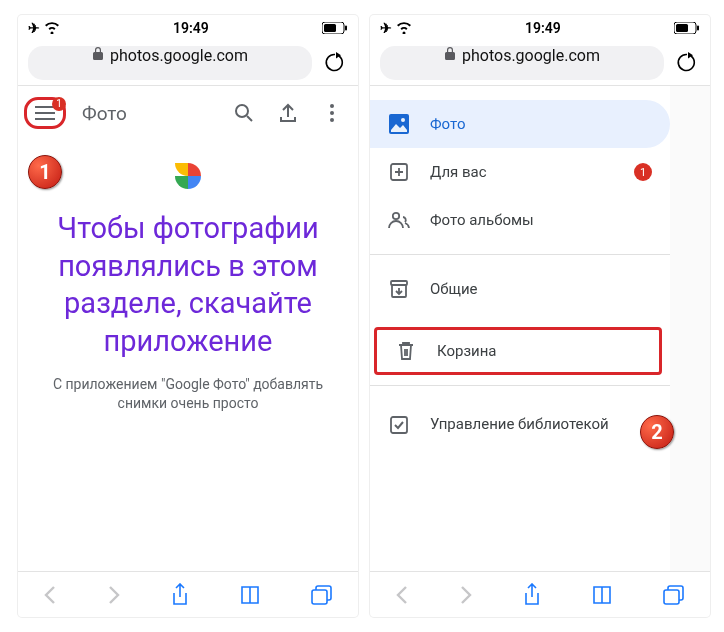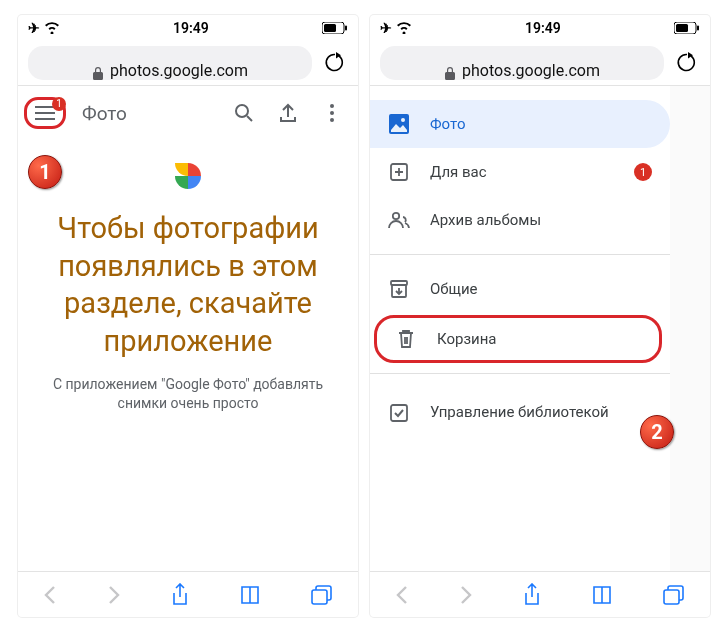--- a/index.html
+++ b/index.html
@@ -3,33 +3,33 @@
 <meta charset="utf-8">
 <style>
   * { box-sizing: border-box; margin: 0; padding: 0; }
   body { background: #fff; font-family: -apple-system, Roboto, Arial, sans-serif; width: 724px; height: 632px; position: relative; }
   .phone { position: absolute; width: 340px; height: 602px; top: 15px; background:#fff; border-radius: 4px; box-shadow: 0 0 0 1px #eee; overflow:hidden; }
   .phone.left { left: 18px; }
   .phone.right { left: 370px; }
   .status-bar { height: 26px; display:flex; align-items:center; justify-content:space-between; padding: 0 10px; font-size:14px; font-weight:600; color:#000; }
   .status-left, .status-right { display:flex; align-items:center; gap:4px; }
   .url-row { height: 44px; display:flex; align-items:center; padding:0 10px; gap:8px; }
-  .url-box { flex:1; background:#f1f1f3; border-radius:15px; height:34px; display:flex; align-items:flex-end; justify-content:center; gap:6px; font-size:16px; color:#111; }
+  .url-box { flex:1; background:#f1f1f3; border-radius:15px; height:34px; display:flex; align-items:flex-start; justify-content:center; gap:6px; font-size:16px; color:#111; }
   .reload { width:28px; display:flex; justify-content:center; color:#000; }
   .sep { height:1px; background:#e3e3e3; }
   .app-bar { height:54px; display:flex; align-items:center; padding:0 12px; gap:16px; color:#5f6368; }
   .app-title { font-size:19px; color:#5f6368; flex:1; }
   .icon-btn { width:28px; height:28px; display:flex; align-items:center; justify-content:center; }
   .hamburger-wrap { position:relative; }
   .badge { position:absolute; top:-3px; right:-3px; background:#d93025; color:#fff; width:14px; height:14px; font-size:10px; border-radius:50%; display:flex; align-items:center; justify-content:center; line-height:1; }
   .callout-box { border:3px solid #d9262a; border-radius:14px; }
   .callout-num { width:34px; height:34px; border-radius:50%; background:radial-gradient(circle at 30% 30%, #ff6a4a, #c21a12); color:#fff; font-weight:700; font-size:20px; display:flex; align-items:center; justify-content:center; box-shadow: 1px 1px 2px rgba(0,0,0,.4); border:1px solid #8a120a; }
   .content { padding: 8px 20px 0; text-align:center; }
   .g-logo { width:64px; height:56px; margin:0 auto 6px; display:flex; align-items:center; justify-content:center; }
-  .big-text { font-size:29px; line-height:1.3; color:#a16207; }
+  .big-text { font-size:29px; line-height:1.3; color:#6d28d9; }
   .sub-text { font-size:14px; color:#5f6368; margin-top:14px; line-height:1.4; }
   .bottom-bar { position:absolute; bottom:0; left:0; right:0; height:46px; border-top:1px solid #e3e3e3; display:flex; align-items:center; justify-content:space-around; color:#1b79ff; }
   .bottom-bar .dis { color:#c6c6c8; }
   .drawer { padding-top: 14px; width: 300px; background:#fff; height: 100%; }
   .drawer-item { height:48px; display:flex; align-items:center; padding: 0 18px; gap:20px; font-size:15px; color:#3c4043; border-radius: 0 24px 24px 0; position:relative; }
   .drawer-item.active { background:#e8f0fe; color:#1967d2; }
   .drawer-item .d-icon { width:22px; height:22px; display:flex; align-items:center; justify-content:center; color:#5f6368; }
   .drawer-item.active .d-icon { color:#1967d2; }
   .drawer-sep { height:1px; background:#e0e0e0; margin:10px 0; }
   .badge2 { background:#d93025; color:#fff; width:18px; height:18px; font-size:11px; border-radius:50%; display:flex; align-items:center; justify-content:center; margin-left:auto; }
@@ -202,34 +202,34 @@
         <span>Для вас</span>
         <span class="badge2">1</span>
       </div>
       <div class="drawer-item">
         <span class="d-icon">
             <svg width="22" height="18" viewBox="0 0 22 18">
               <circle cx="8" cy="5" r="3.2" fill="none" stroke="#5f6368" stroke-width="1.8"></circle>
               <path fill="none" stroke="#5f6368" stroke-width="1.8" d="M1 17a7 7 0 0114 0M15 6a3 3 0 012 5m4 6a6 6 0 00-4-5"></path>
             </svg>
           </span>
-        <span>Архив альбомы</span>
+        <span>Фото альбомы</span>
       </div>
       <div class="drawer-sep"></div>
       <div class="drawer-item">
         <span class="d-icon">
             <svg width="20" height="20" viewBox="0 0 20 20">
               <rect x="2" y="2" width="16" height="4" rx="1" fill="none" stroke="#5f6368" stroke-width="1.8"></rect>
               <rect x="3" y="6" width="14" height="12" rx="1" fill="none" stroke="#5f6368" stroke-width="1.8"></rect>
               <path stroke="#5f6368" stroke-width="1.8" fill="none" d="M10 9v5m-3-2l3 3 3-3"></path>
             </svg>
           </span>
         <span>Общие</span>
       </div>
-      <div class="drawer-item callout-box" style="margin:2px 8px 2px 4px; border-radius:20px;">
+      <div class="drawer-item callout-box" style="margin:14px 8px 2px 4px; border-radius:4px;">
         <span class="d-icon">
             <svg width="18" height="20" viewBox="0 0 18 20">
               <path fill="none" stroke="#5f6368" stroke-width="1.8" d="M2 4h14M6 4V2h6v2M4 4l1 14h8l1-14M8 8v7m2-7v7"></path>
             </svg>
           </span>
         <span>Корзина</span>
       </div>
       <div class="drawer-sep"></div>
       <div class="drawer-item" style="height:58px;align-items:center;">
         <span class="d-icon">

